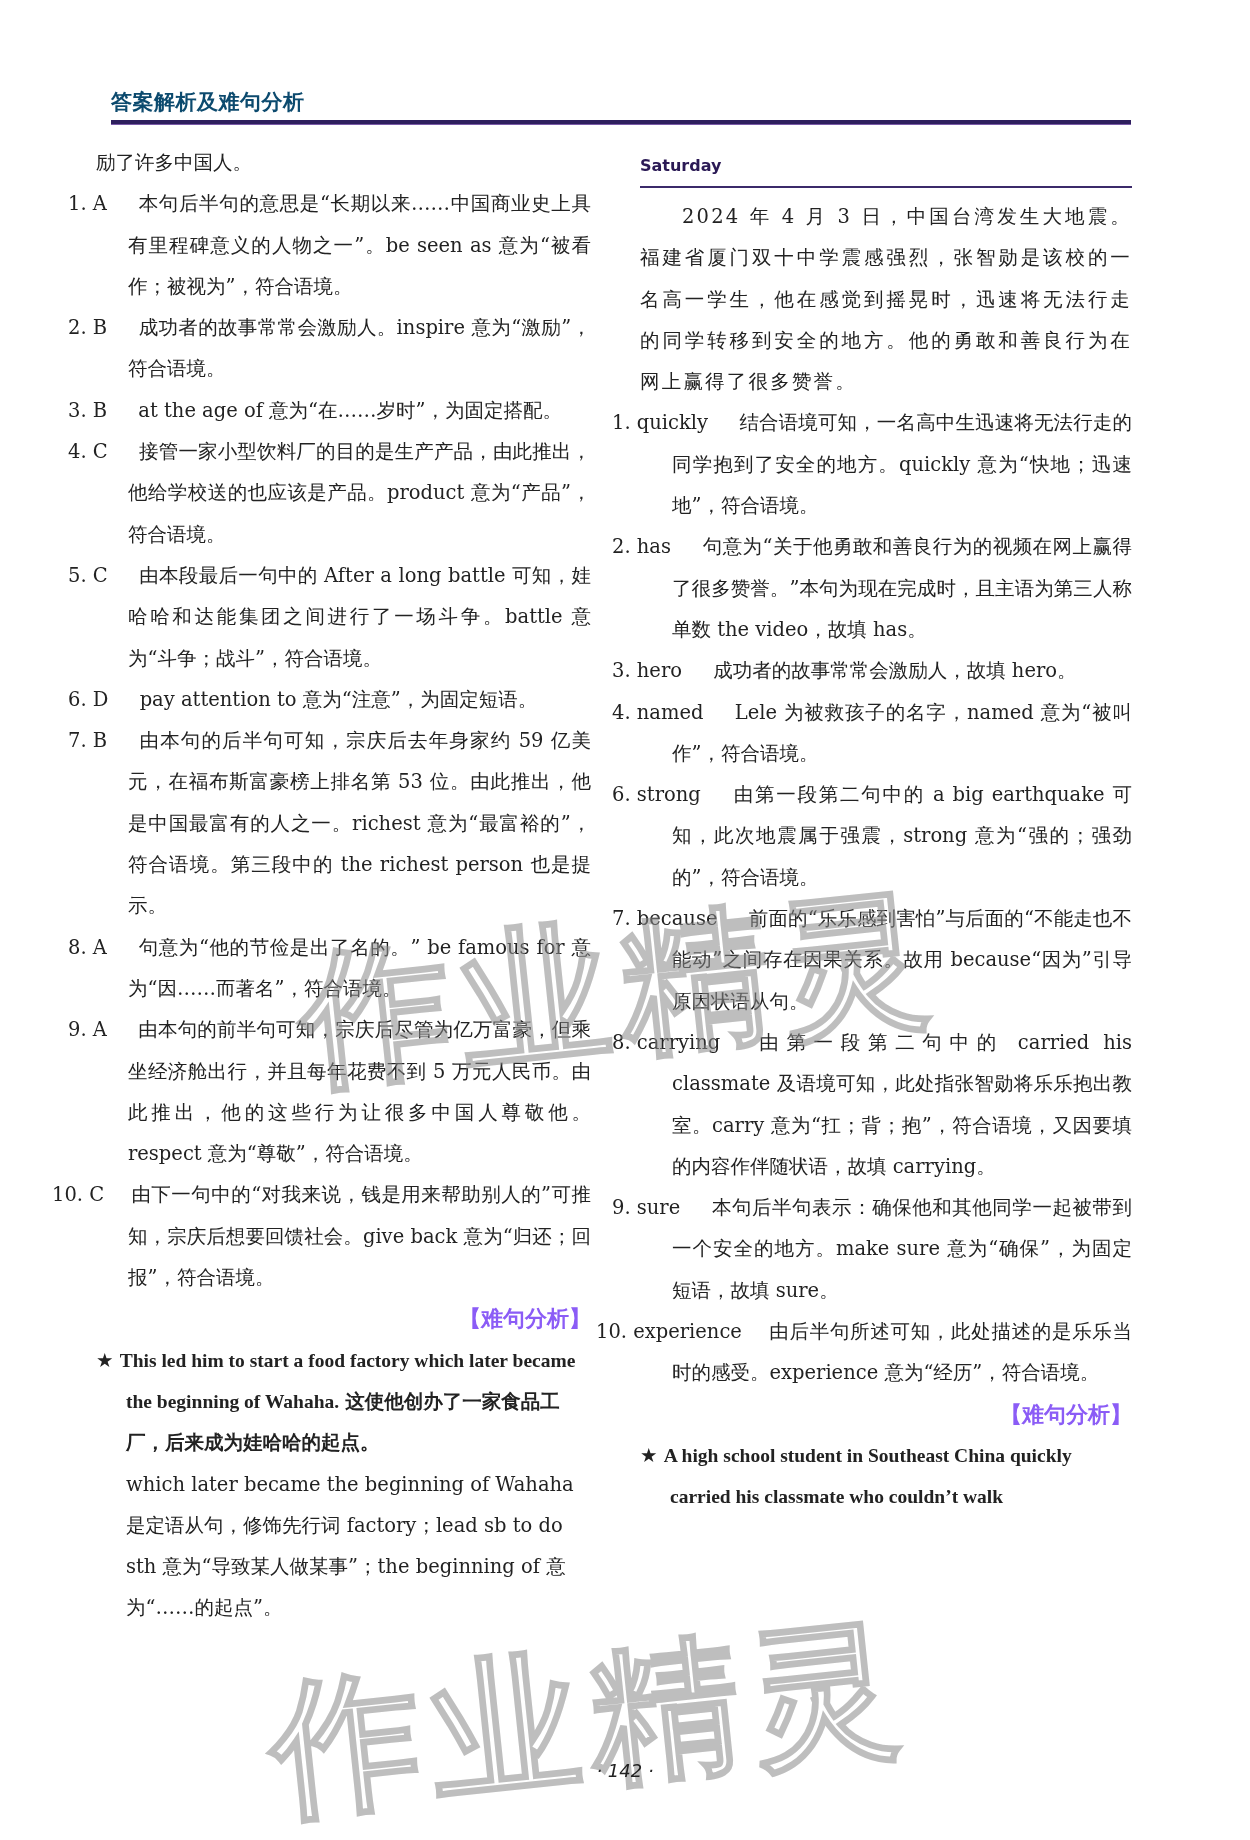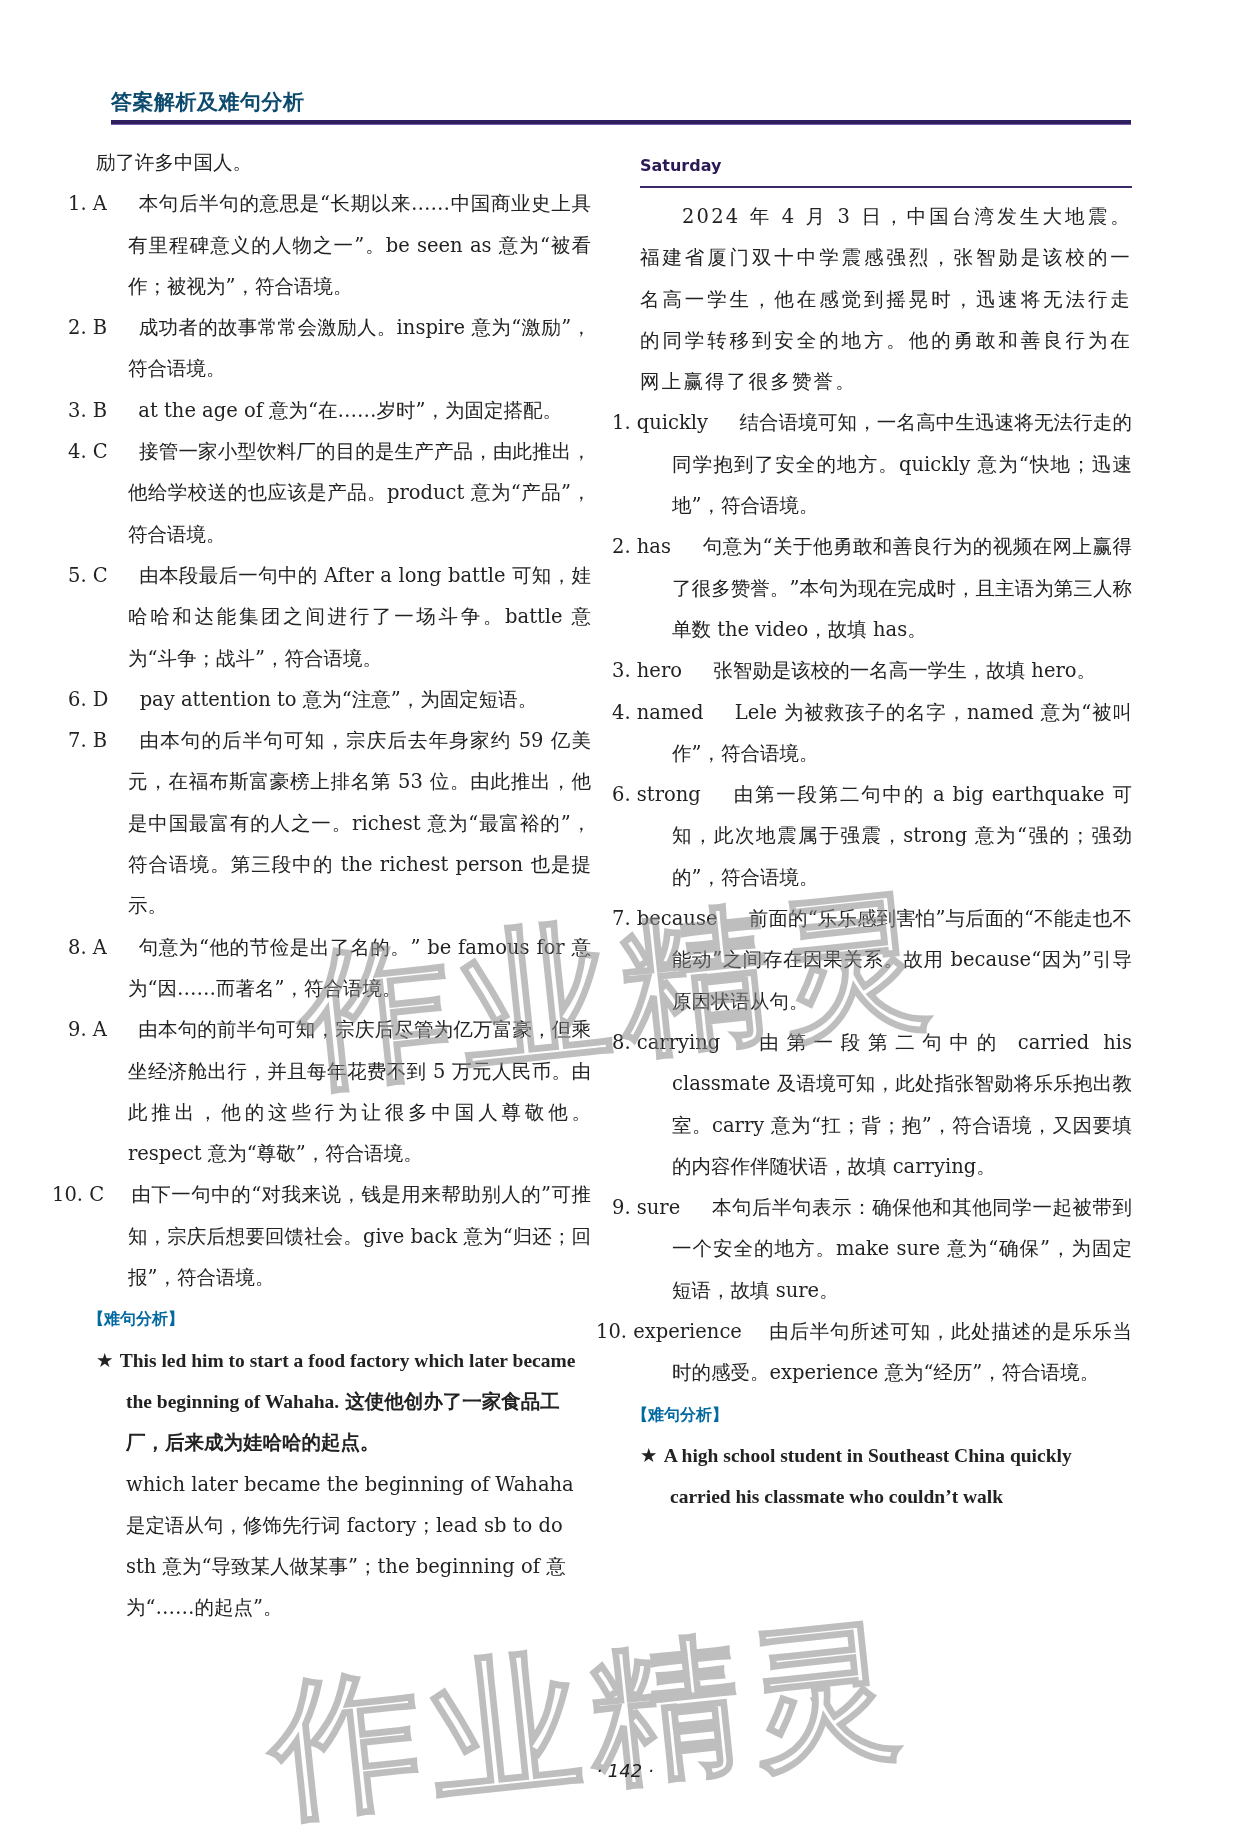--- a/index.html
+++ b/index.html
@@ -26,21 +26,21 @@
   }
   .col-left { left: 96px; width: 495px; }
   .col-right { left: 640px; width: 492px; }
   .p { margin: 0; }
   .item { padding-left: 32px; text-indent: -30px; margin: 0; text-align: justify; }
   .item.wide { padding-left: 32px; text-indent: -38px; }
   .item .num { display: inline-block; min-width: 0; }
   .gap { display: inline-block; width: 26px; }
   .sec-title {
     font-family: "DejaVu Sans", "Liberation Sans", sans-serif; font-weight: bold;
-    font-size: 16px; margin: 0 0 0 -8px; color: #0369a1;
+    font-size: 22px; margin: 0 0 0 -8px; color: #8b5cf6; text-align: right;
   }
   .star-en { font-weight: bold; font-family: "Liberation Serif", "DejaVu Serif", serif; }
   .star-zh { font-weight: bold; }
   .star-block { padding-left: 30px; text-indent: -30px; margin: 0; }
   .analysis { padding-left: 30px; margin: 0; }
   .sat-title {
     font-family: "DejaVu Sans", "Liberation Sans", sans-serif; font-weight: bold;
     font-size: 16px; color: #2b1a55; line-height: 36px; margin: 6px 0 0 0;
   }
   .sat-rule { height: 2px; background: #3b2a6a; margin: 2px 0 8px 0; }
@@ -82,21 +82,21 @@
   <p class="analysis">which later became the beginning of Wahaha 是定语从句，修饰先行词 factory；lead sb to do sth 意为“导致某人做某事”；the beginning of 意为“……的起点”。</p>
 </div>
 
 <div class="col col-right">
   <div class="sat-title">Saturday</div>
   <div class="sat-rule"></div>
   <p class="intro">2024 年 4 月 3 日，中国台湾发生大地震。福建省厦门双十中学震感强烈，张智勋是该校的一名高一学生，他在感觉到摇晃时，迅速将无法行走的同学转移到安全的地方。他的勇敢和善良行为在网上赢得了很多赞誉。</p>
 
   <p class="item"><span class="num">1. quickly</span><span class="gap"></span><span>结合语境可知，一名高中生迅速将无法行走的同学抱到了安全的地方。quickly 意为“快地；迅速地”，符合语境。</span></p>
   <p class="item"><span class="num">2. has</span><span class="gap"></span><span>句意为“关于他勇敢和善良行为的视频在网上赢得了很多赞誉。”本句为现在完成时，且主语为第三人称单数 the video，故填 has。</span></p>
-  <p class="item"><span class="num">3. hero</span><span class="gap"></span><span>张智勋是该校的一名高一学生，故填 hero。</span></p>
+  <p class="item"><span class="num">3. hero</span><span class="gap"></span><span>成功者的故事常常会激励人，故填 hero。</span></p>
   <p class="item"><span class="num">4. named</span><span class="gap"></span><span>Lele 为被救孩子的名字，named 意为“被叫作”，符合语境。</span></p>
   <p class="item"><span class="num">6. strong</span><span class="gap"></span><span>由第一段第二句中的 a big earthquake 可知，此次地震属于强震，strong 意为“强的；强劲的”，符合语境。</span></p>
   <p class="item"><span class="num">7. because</span><span class="gap"></span><span>前面的“乐乐感到害怕”与后面的“不能走也不能动”之间存在因果关系。故用 because“因为”引导原因状语从句。</span></p>
   <p class="item"><span class="num">8. carrying</span><span class="gap"></span><span>由第一段第二句中的 carried his classmate 及语境可知，此处指张智勋将乐乐抱出教室。carry 意为“扛；背；抱”，符合语境，又因要填的内容作伴随状语，故填 carrying。</span></p>
   <p class="item"><span class="num">9. sure</span><span class="gap"></span><span>本句后半句表示：确保他和其他同学一起被带到一个安全的地方。make sure 意为“确保”，为固定短语，故填 sure。</span></p>
   <p class="item wide"><span class="num">10. experience</span><span class="gap"></span><span>由后半句所述可知，此处描述的是乐乐当时的感受。experience 意为“经历”，符合语境。</span></p>
 
   <p class="sec-title">【难句分析】</p>
   <p class="star-block"><span>★</span> <span class="star-en">A high school student in Southeast China quickly carried his classmate who couldn’t walk</span></p>
 </div>

